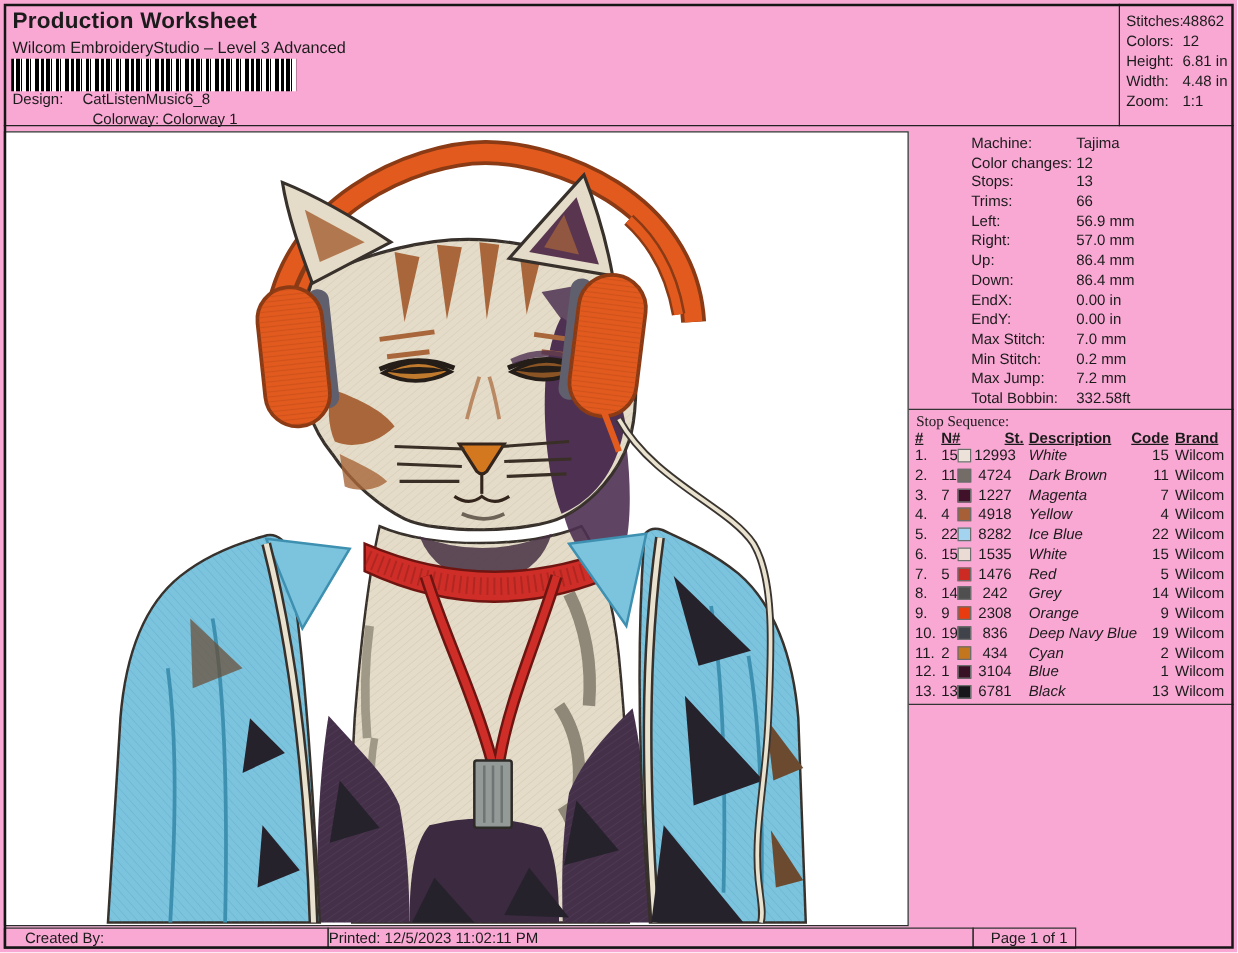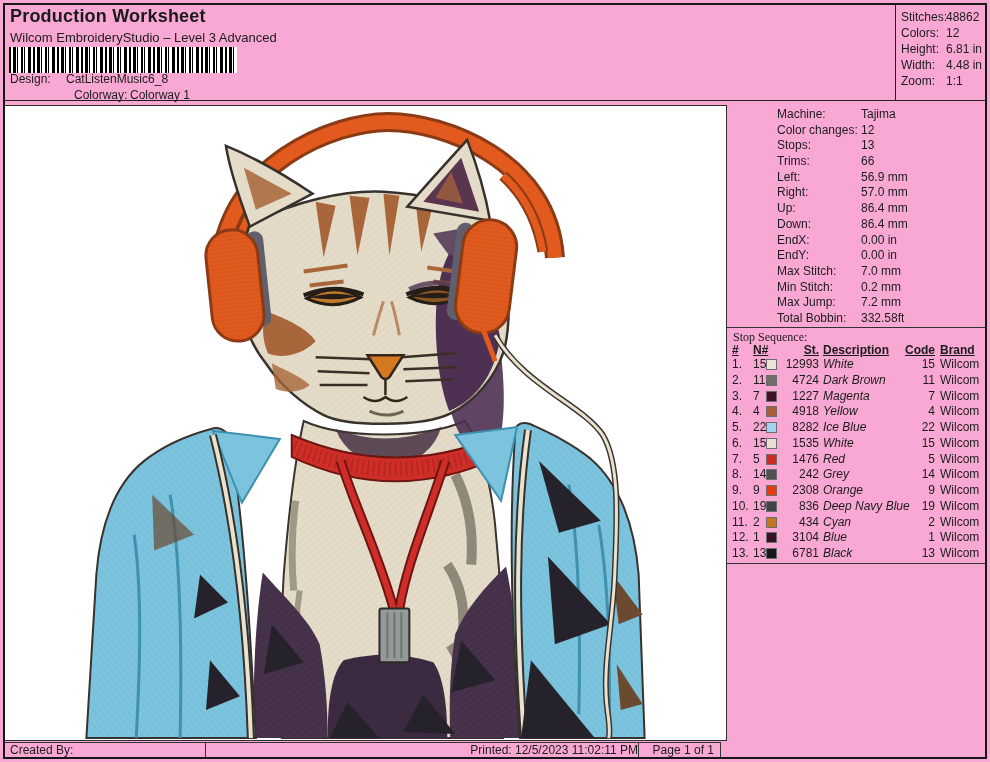--- a/index.html
+++ b/index.html
@@ -48,32 +48,32 @@
   .th-st { left:46px; width:46px; text-align:right; }
   .th-desc { left:96px; }
   .th-code { left:168px; width:40px; text-align:right; }
   .th-brand { left:213px; }
 
   .seq-rows { left:727px; top:357px; width:260px; font-size:12px; }
   .seq-row { position:relative; height:15.75px; white-space:nowrap; }
   .seq-row span { position:absolute; }
   .c-num { left:5px; } .c-n { left:26px; }
   .c-sw { left:39px; top:2px; width:11px; height:11px; border:1px solid #6d6d6d; }
-  .c-st { left:46px; width:46px; text-align:right; }
+  .c-st { left:46px; width:46px; text-align:center; }
   .c-desc { left:96px;font-style:italic; }
   .c-code { left:168px; width:40px; text-align:right; }
   .c-brand { left:213px; }
 
   
   .footer { left:3px; top:742px; width:984px; height:17px; display:flex; font-size:12px; }
   .fcell { border:1px solid #333; height:17px; line-height:15px; overflow:hidden; white-space:nowrap; }
   .fcell + .fcell { margin-left:-1px; }
-  .f1 { width:203px; padding-left:6px; }
+  .f1 { width:260px; padding-left:16px; }
   .f2 { width:254px; text-align:center; }
-  .f3 { width:434px; text-align:right; }
+  .f3 { width:517px; text-align:left; }
   .f4 { width:83px; text-align:right; padding-right:6px; }
 </style>
 </head>
 <body>
 
 <div class="page">
 
   <div class="abs title">Production Worksheet</div>
   <div class="abs subtitle">Wilcom EmbroideryStudio – Level 3 Advanced</div>
   <div class="abs barcode"></div>

